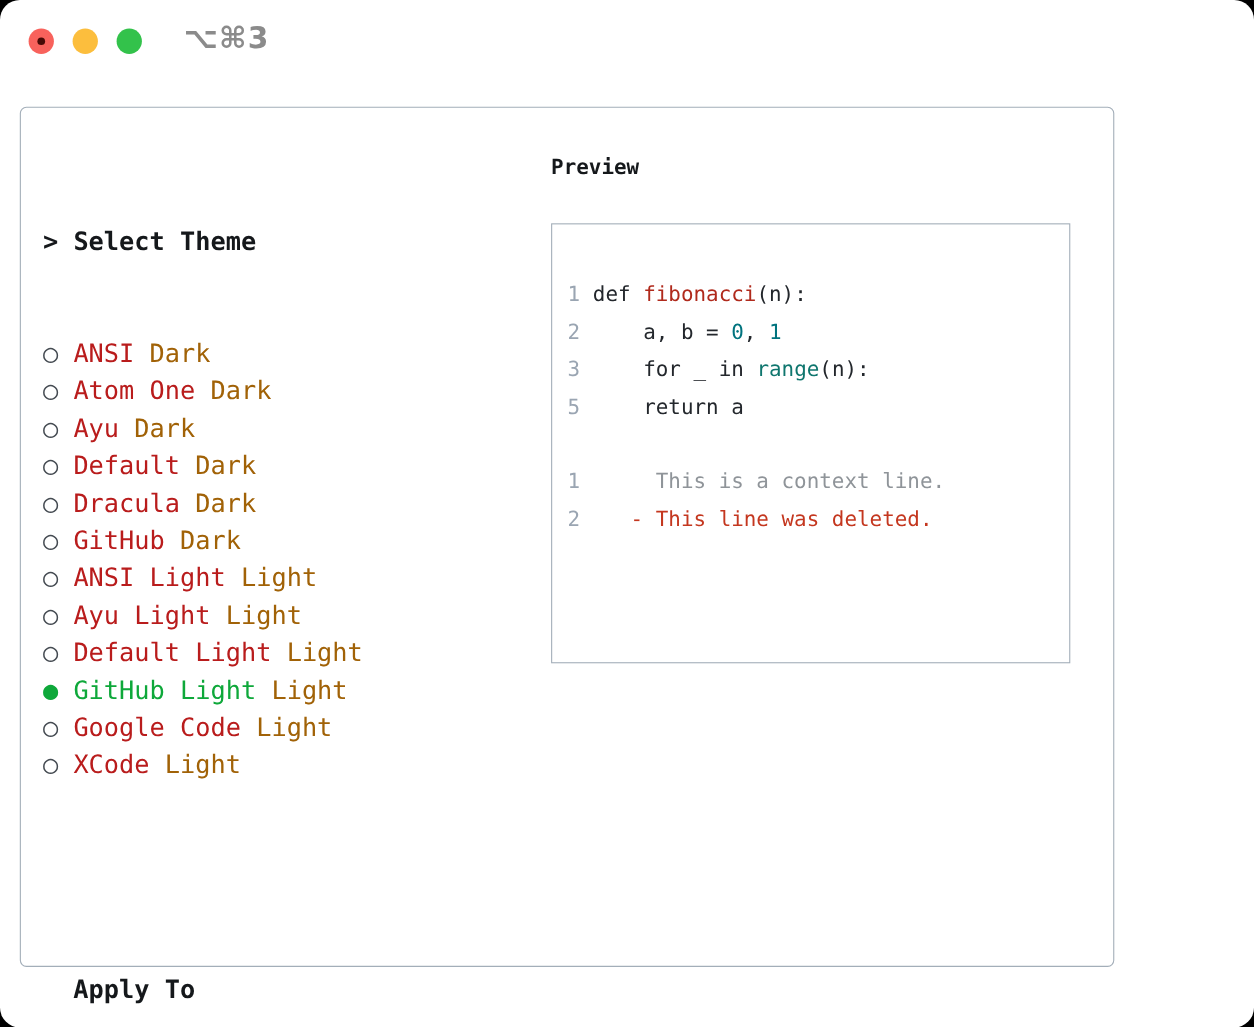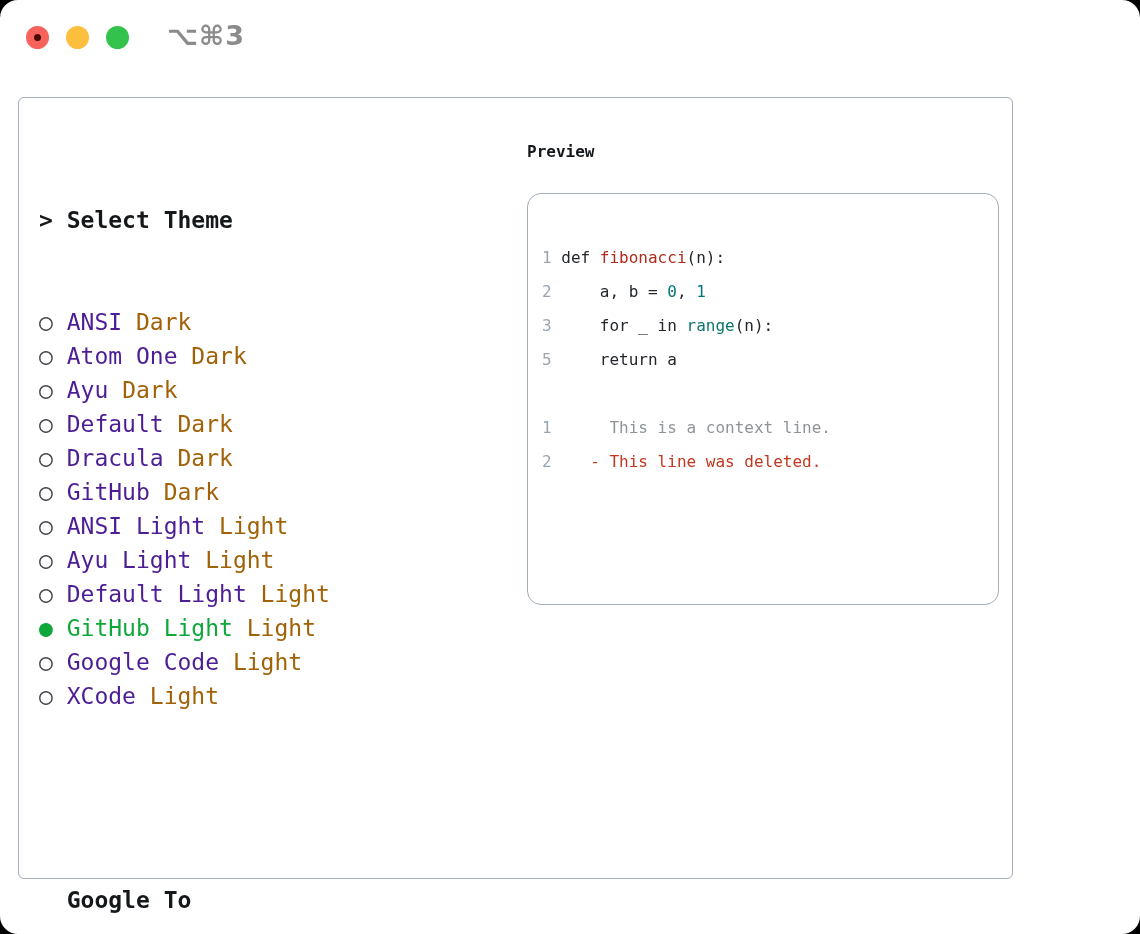--- a/index.html
+++ b/index.html
@@ -17,25 +17,25 @@
   
   .panel{position:absolute;left:18px;top:97px;width:993px;height:780px;border:1.5px solid #a3aeb9;border-radius:6px;background:#fff;}
   
   .left{position:absolute;left:20px;top:37px;font-size:23px;line-height:34px;white-space:pre;color:#333a41;}
   .row{height:34px;}
   .row.blank{height:34px;}
   .hmark,.htext{font-weight:bold;color:#15181b;}
   .mark{color:#454b52;}
   .muted{color:#a16207;}
   .sel{color:#0ea83a;}
-  .name{color:#4c1d95;}
+  .name{color:#b91c1c;}
   
-  .right{position:absolute;left:508px;top:37px;font-size:16px;line-height:34px;}
+  .right{position:absolute;left:482px;top:37px;font-size:19px;line-height:34px;}
   .preview-title{font-weight:bold;color:#15181b;height:34px;}
-  .preview-box{margin-top:24px;width:456px;height:347px;border:1.5px solid #a3aeb9;border-radius:14px;padding:47px 0 16px 14px;overflow:hidden;}
+  .preview-box{margin-top:34px;width:456px;height:347px;border:1.5px solid #a3aeb9;border-radius:0;padding:47px 0 4px 14px;overflow:hidden;}
   .pline{height:34px;white-space:pre;}
   .ln{color:#9aa5b2;}
   .code{color:#23272c;}
   .func{color:#b02a1c;}
   .const{color:#00737e;}
   .call{color:#0f766e;}
   .ctx{color:#8f9499;}
   .del{color:#c4371f;}
   .add{color:#00c017;}
 </style>
@@ -55,21 +55,21 @@
       </div>
       <div class="window-title">⌥⌘3</div>
     </div>
 
     <div class="panel">
 
       <div class="left">
         <div class="row"><span class="hmark">&gt;</span><span> </span><span class="htext">Select Theme</span></div>
         <div id="theme-list"><div class="row"><span class="mark">○</span> <span class="name">ANSI</span> <span class="muted">Dark</span></div><div class="row"><span class="mark">○</span> <span class="name">Atom One</span> <span class="muted">Dark</span></div><div class="row"><span class="mark">○</span> <span class="name">Ayu</span> <span class="muted">Dark</span></div><div class="row"><span class="mark">○</span> <span class="name">Default</span> <span class="muted">Dark</span></div><div class="row"><span class="mark">○</span> <span class="name">Dracula</span> <span class="muted">Dark</span></div><div class="row"><span class="mark">○</span> <span class="name">GitHub</span> <span class="muted">Dark</span></div><div class="row"><span class="mark">○</span> <span class="name">ANSI Light</span> <span class="muted">Light</span></div><div class="row"><span class="mark">○</span> <span class="name">Ayu Light</span> <span class="muted">Light</span></div><div class="row"><span class="mark">○</span> <span class="name">Default Light</span> <span class="muted">Light</span></div><div class="row"><span class="mark sel">●</span> <span class="sel">GitHub Light</span> <span class="muted">Light</span></div><div class="row"><span class="mark">○</span> <span class="name">Google Code</span> <span class="muted">Light</span></div><div class="row"><span class="mark">○</span> <span class="name">XCode</span> <span class="muted">Light</span></div></div>
         <div class="row blank"></div>
-        <div class="row"><span>  </span><span class="htext">Google To</span></div>
+        <div class="row"><span>  </span><span class="htext">Apply To</span></div>
         
         
         
       </div>
 
       <div class="right">
         <div class="preview-title">Preview</div>
         <div class="preview-box" id="preview-box">
             <div class="pline"><span class="ln">1</span> <span class="code">def </span><span class="func">fibonacci</span><span class="code">(n):</span></div>
             <div class="pline"><span class="ln">2</span> <span class="code">    a, b = </span><span class="const">0</span><span class="code">, </span><span class="const">1</span></div>

